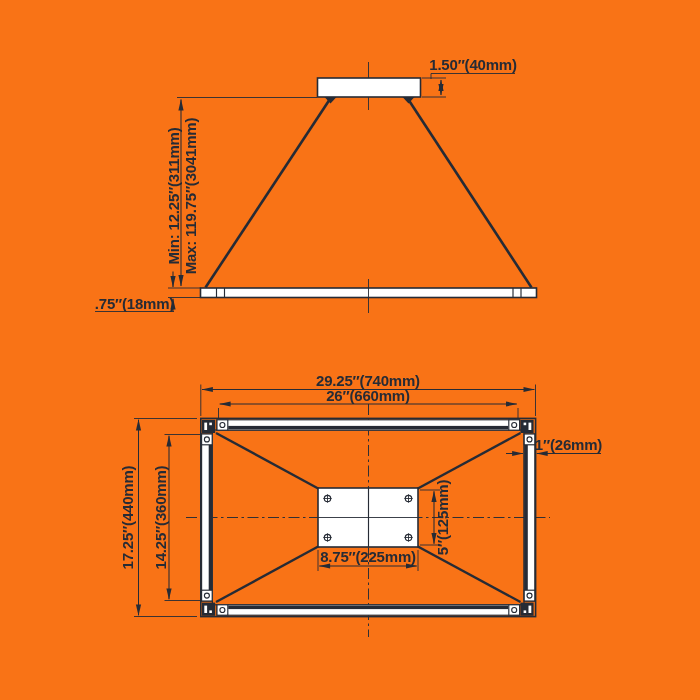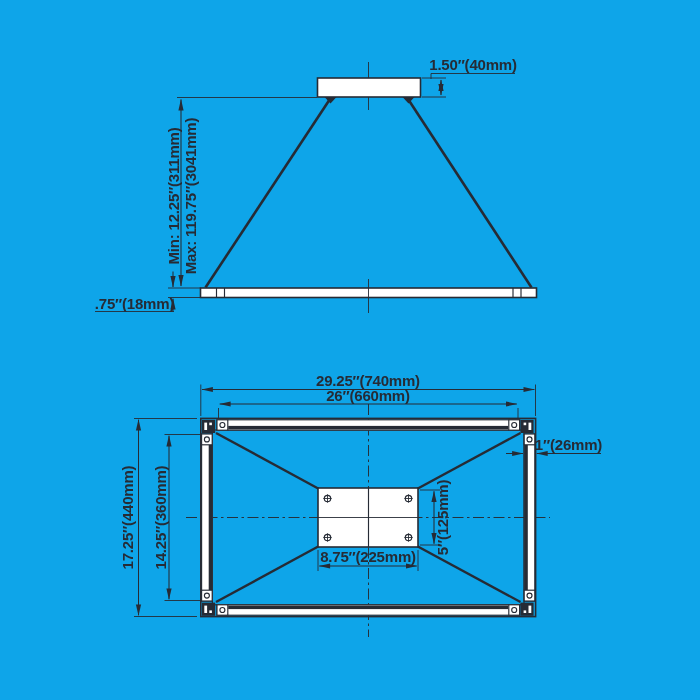--- a/index.html
+++ b/index.html
@@ -1,16 +1,16 @@
 <!DOCTYPE html>
 <html><head>
 <meta charset="utf-8">
 <style>
   html,body{margin:0;padding:0;background:#ffffff;}
-  .stage{position:relative;width:700px;height:700px;background:#0ea5e9;overflow:hidden;}
+  .stage{position:relative;width:700px;height:700px;background:#f97316;overflow:hidden;}
   svg{position:absolute;left:0;top:0;}
   .t{font-family:"Liberation Sans",sans-serif;font-weight:700;font-size:15px;fill:#262b35;letter-spacing:-0.2px;}
   .ol{stroke:#262b35;fill:none;stroke-width:1.6;}          
   .ol2{stroke:#262b35;fill:none;stroke-width:1.15;}        
   .thin{stroke:#262b35;fill:none;stroke-width:0.9;}        
   .dim{stroke:#262b35;fill:none;stroke-width:1.05;}        
   .cable{stroke:#262b35;fill:none;stroke-width:2.6;}
   .diag{stroke:#262b35;fill:none;stroke-width:2.4;}
   .fillink{fill:#262b35;stroke:none;}
   .cl{stroke:#262b35;fill:none;stroke-width:0.95;stroke-dasharray:11 3.5 2.5 3.5;}

